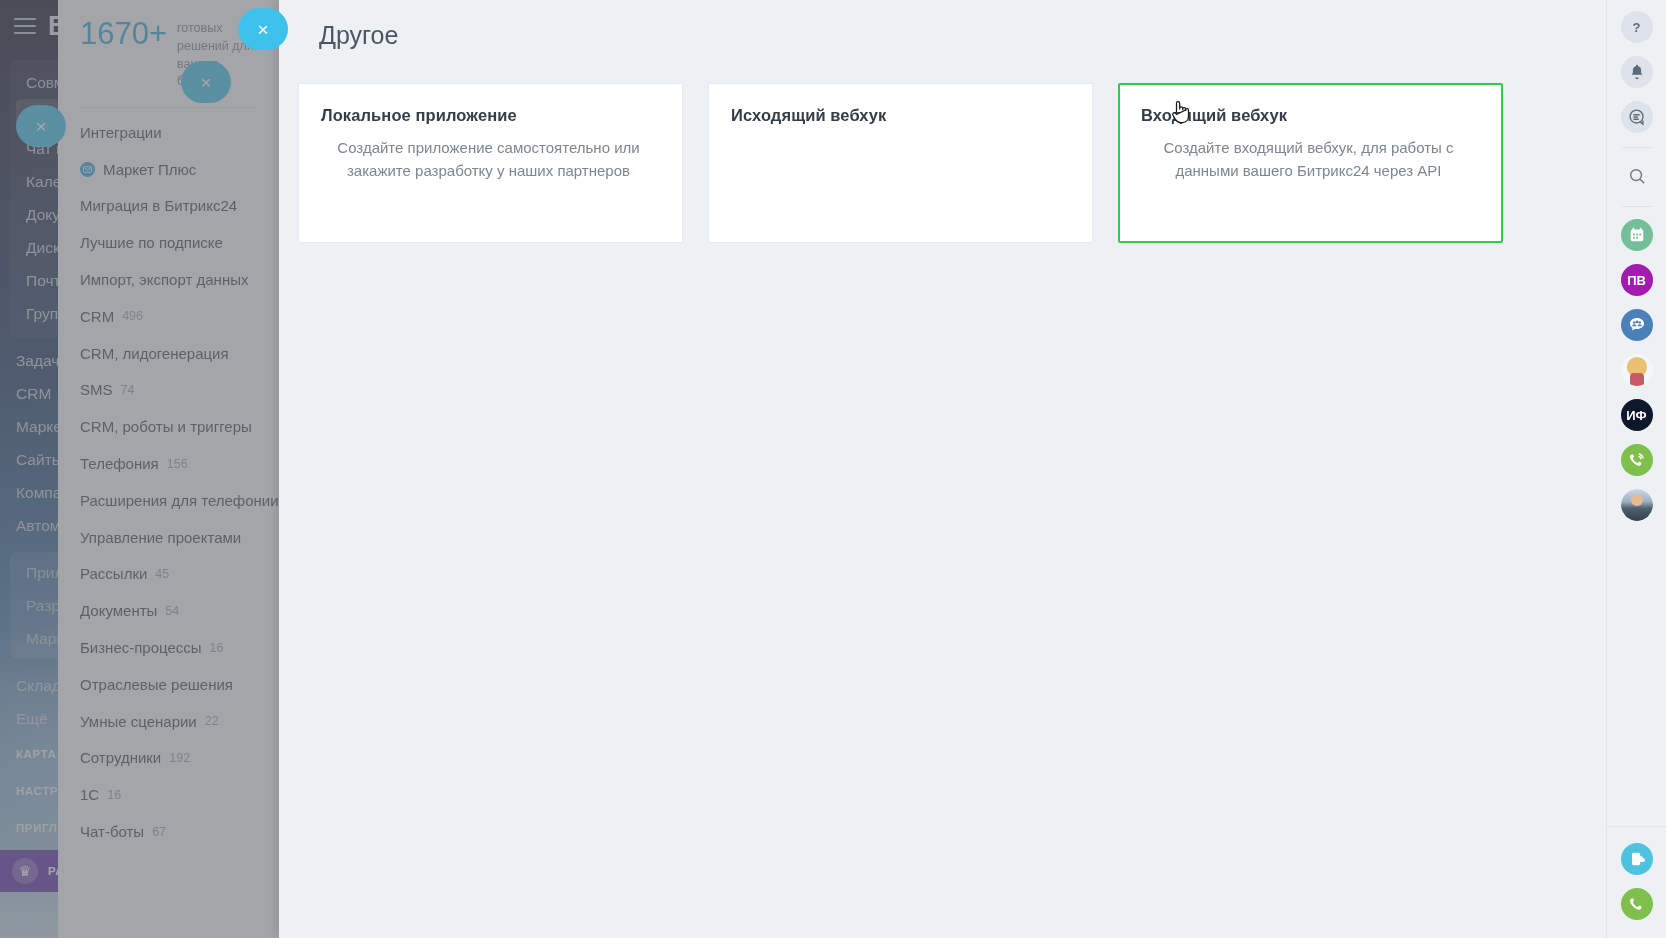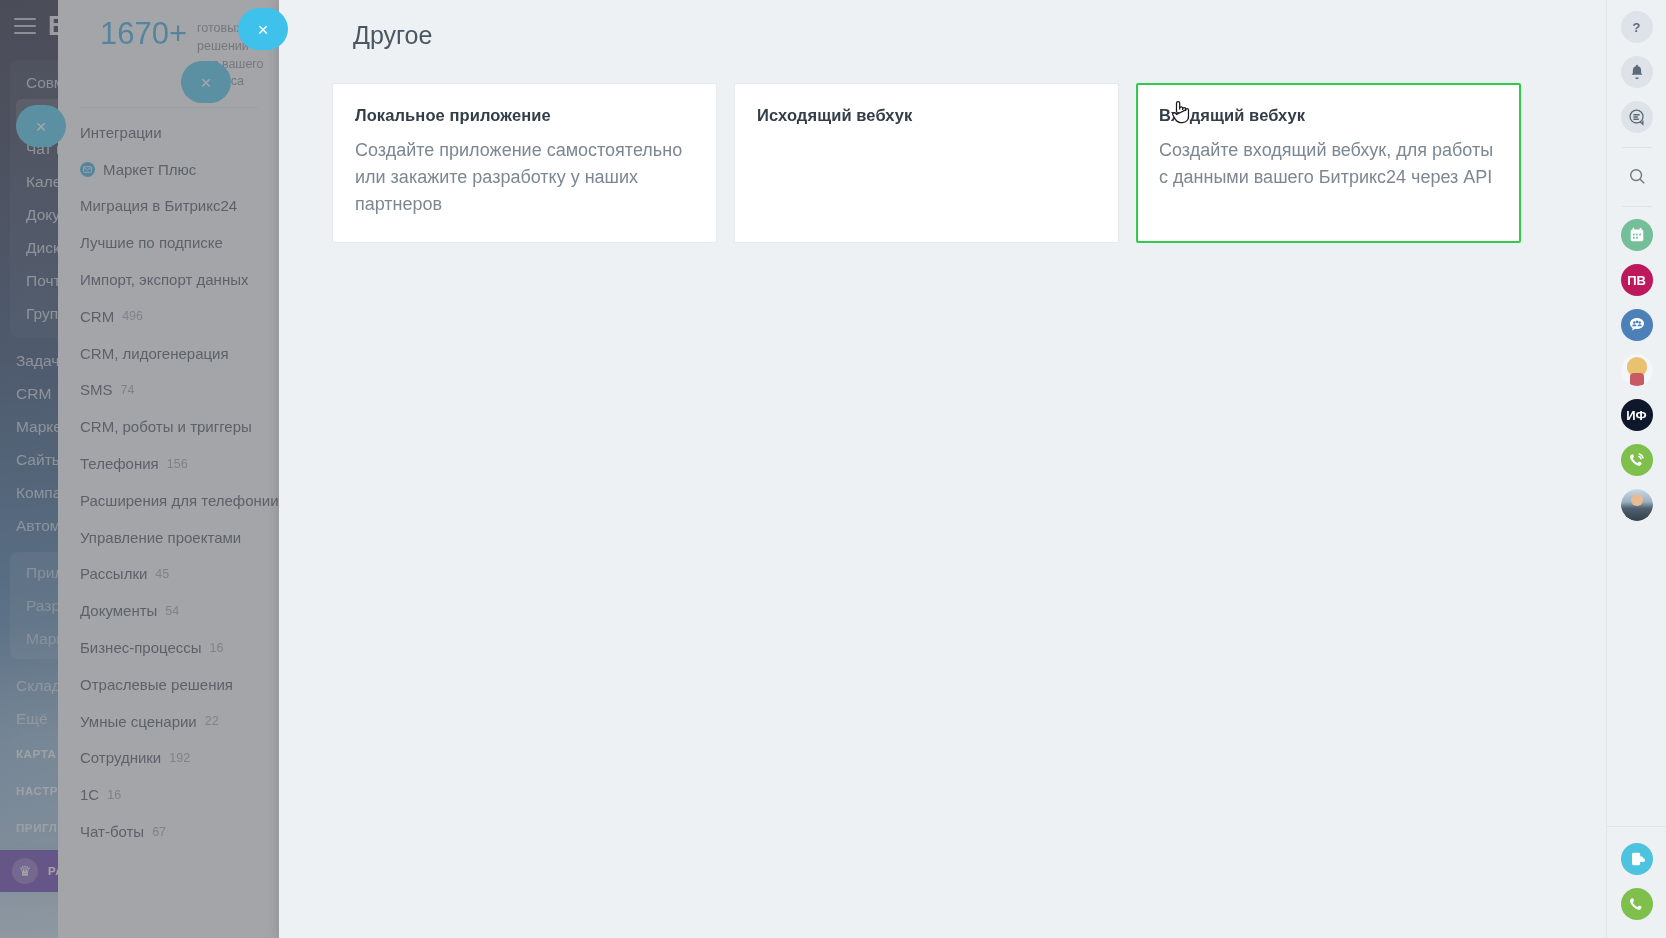--- a/index.html
+++ b/index.html
@@ -72,21 +72,21 @@
   .bg-card .ic { width: 48px; height: 48px; border-radius: 50%; margin: 28px 0 22px 28px;
                  display:flex; align-items:center; justify-content:center; color:#fff; font-size:22px; }
   .bg-card p { color: #6a7681; font-size: 13.5px; line-height: 1.55; padding: 0 28px 26px 28px; }
 
   
   .market-panel {
     position: absolute; left: 58px; top: 0; width: 222px; height: 938px;
     background: #fbfcfd; overflow: hidden;
   }
   .market-head { padding: 18px 16px 14px 22px; display: flex; align-items: flex-start; gap: 10px; }
-  .market-count { color: #2fa8dd; font-size: 31px; font-weight: 300; line-height: 1; white-space: nowrap; margin-left: 20px; }
+  .market-count { color: #2fa8dd; font-size: 31px; font-weight: 300; line-height: 1; white-space: nowrap; }
   .market-sub { color: #7b8793; font-size: 12.5px; line-height: 1.42; padding-top: 2px; }
   .market-sep { height: 1px; background: #e4e9ee; margin: 2px 22px 6px 22px; }
   .market-item {
     height: 36.8px; display: flex; align-items: center; gap: 8px;
     padding-left: 22px; color: #3f4b57; font-size: 15px; white-space: nowrap;
   }
   .market-item .cnt { color: #99a3ad; font-size: 12.5px; text-align: right; }
   .market-item .env {
     width: 15px; height: 15px; border-radius: 50%; background: #2fa8dd; flex: none;
     display:flex; align-items:center; justify-content:center;
@@ -107,31 +107,30 @@
   .scrim {
     position: absolute; left: 0; top: 0; width: 279px; height: 938px;
     background: rgba(110,112,116,.62); z-index: 20; pointer-events: none;
   }
 
   
   .slider {
     position: absolute; left: 279px; top: 0; right: 0; bottom: 0;
     background: #edf1f4; z-index: 25;
     box-shadow: -3px 0 10px rgba(0,0,0,.10);
-    padding-left: 34px;
   }
   .slider-title { font-size: 25px; color: #4a5663; font-weight: 400; padding: 21px 0 0 40px; }
-  .cards { display: flex; gap: 17px; padding: 33px 0 0 19px; }
+  .cards { display: flex; gap: 25px; padding: 33px 0 0 19px; }
   .card {
     width: 385px; height: 160px; background: #fff; border: 1px solid #e6eaee;
     border-radius: 2px; padding: 22px 26px 0 22px; cursor: pointer; position: relative;
   }
   .card.active { border: 2px solid #2ecc4a; padding: 21px 25px 0 21px; }
   .card h3 { font-size: 16.5px; color: #333e48; font-weight: 700; margin-bottom: 12px; letter-spacing: .1px;}
-  .card p  { font-size: 18px; color: #7c8791; line-height: 1.50; }
+  .card p  { font-size: 15px; color: #7c8791; line-height: 1.50; text-align: center; }
 
   
   .rail {
     position: absolute; right: 0; top: 0; width: 60px; height: 938px;
     background: #edf1f4; border-left: 1px solid #dfe4e8; z-index: 40;
     display: flex; flex-direction: column; align-items: center; padding-top: 11px;
   }
   .rail-btn {
     width: 32px; height: 32px; border-radius: 50%; margin-bottom: 13px; flex: none;
     display: flex; align-items: center; justify-content: center;
@@ -380,21 +379,21 @@
           <rect x="13" y="2" width="2" height="3" rx="1"></rect>
           <g fill="#74bf9a">
             <rect x="5.5" y="8.5" width="2" height="2"></rect>
             <rect x="9" y="8.5" width="2" height="2"></rect>
             <rect x="12.5" y="8.5" width="2" height="2"></rect>
             <rect x="5.5" y="12" width="2" height="2"></rect>
             <rect x="9" y="12" width="2" height="2"></rect>
           </g>
         </svg>
     </div>
-    <div class="rail-btn" style="background:#be185d">ПВ</div>
+    <div class="rail-btn" style="background:#a21caf">ПВ</div>
     <div class="rail-btn" style="background:#4b81b8">
       <svg viewBox="0 0 20 20" fill="#fff">
           <path d="M10 2.2c4.3 0 7.8 2.7 7.8 6.1 0 3.4-3.5 6.1-7.8 6.1-.7 0-1.4-.08-2-.22L4.5 16l.6-2.6C3.5 12.3 2.2 10.6 2.2 8.3c0-3.4 3.5-6.1 7.8-6.1z"></path>
           <g fill="#4b81b8">
             <circle cx="7" cy="7.3" r="1.4"></circle>
             <circle cx="13" cy="7.3" r="1.4"></circle>
             <circle cx="10" cy="6.6" r="1.5"></circle>
             <path d="M4.6 11.4c0-1.4 1.1-2.2 2.4-2.2s2.4.8 2.4 2.2zM10.6 11.4c0-1.4 1.1-2.2 2.4-2.2s2.4.8 2.4 2.2z"></path>
           </g>
         </svg>

